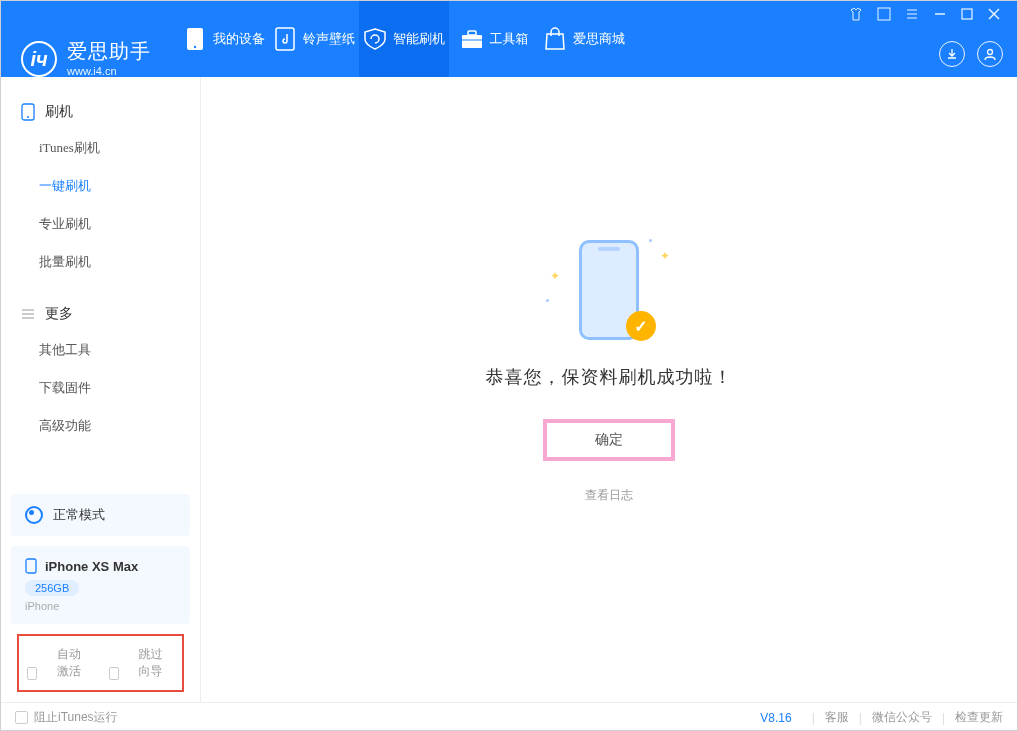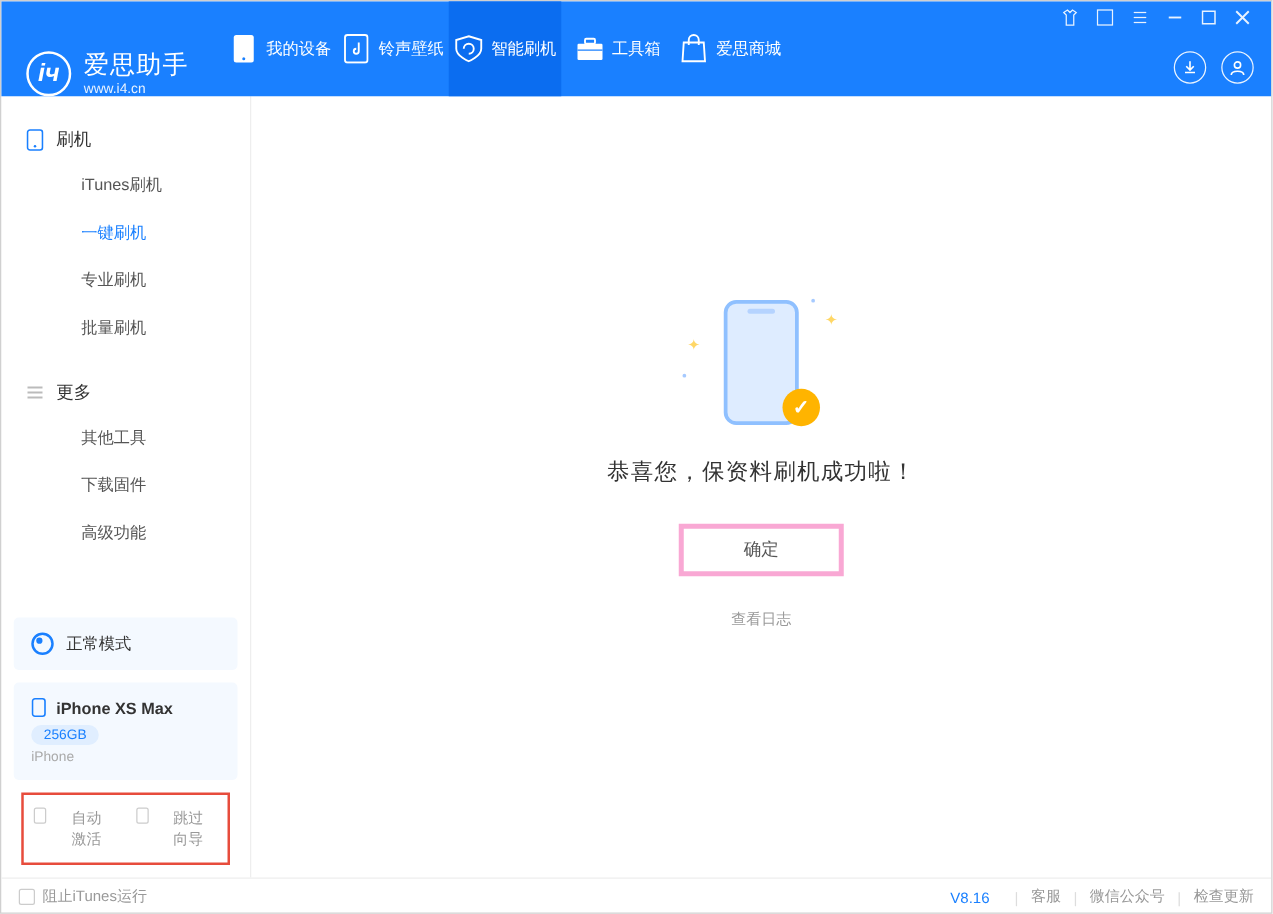--- a/index.html
+++ b/index.html
@@ -22,34 +22,34 @@
 .win-controls { display: flex; gap: 14px; align-items: center; color: #fff; font-size: 14px; justify-content: flex-end; padding-right: 6px; }
 .win-controls span { cursor: pointer; opacity: 0.9; }
 .acct-row { display: flex; gap: 12px; justify-content: flex-end; padding-right: 4px; }
 .circ-btn { width: 26px; height: 26px; border: 1.5px solid rgba(255,255,255,0.9); border-radius: 50%; display: flex; align-items: center; justify-content: center; color: #fff; cursor: pointer; }
 
 
 .body { display: flex; height: calc(731px - 76px - 30px); }
 .sidebar { width: 200px; border-right: 1px solid #eee; display: flex; flex-direction: column; }
 .sb-top { flex: 1; overflow: auto; padding-top: 18px; }
 .sb-group-hdr { display: flex; align-items: center; gap: 10px; padding: 8px 20px; color: #333; font-size: 14px; font-weight: 500; }
-.sb-sub { padding: 10px 20px 10px 64px; font-size: 13px; color: #555; cursor: pointer; }
+.sb-sub { padding: 10px 20px 10px 38px; font-size: 13px; color: #555; cursor: pointer; font-family: Liberation Serif, serif; }
 .sb-sub.active { color: #1a80ff; }
 
 .sb-bottom { padding: 0 10px 10px; }
 .mode-card, .device-card { background: #f4f9ff; border-radius: 4px; padding: 12px 14px; margin-bottom: 10px; }
 .mode-card { display: flex; align-items: center; gap: 10px; font-size: 13px; color: #333; }
 .mode-icon { width: 18px; height: 18px; border: 2px solid #1a80ff; border-radius: 50%; position: relative; }
 .mode-icon::after { content: ""; position: absolute; top: 2px; left: 2px; width: 5px; height: 5px; border-radius: 50%; background: #1a80ff; }
 .device-card .dev-row { display: flex; align-items: center; gap: 8px; font-size: 13px; font-weight: 600; color: #333; }
 .dev-badge { display: inline-block; background: #e0eeff; color: #1a80ff; font-size: 11px; padding: 2px 10px; border-radius: 10px; margin-top: 6px; }
 .dev-sub { font-size: 11px; color: #aaa; margin-top: 4px; }
 
 .chk-row { border: 2px solid #e74c3c; margin: 4px 6px 0; padding: 10px 8px; display: flex; gap: 16px; font-size: 12px; color: #999; }
-.chk { display: flex; align-items: flex-start; gap: 20px; }
+.chk { display: flex; align-items: flex-end; gap: 20px; }
 .chkbox { width: 13px; height: 13px; border: 1px solid #ccc; border-radius: 2px; }
 
 
 .main { flex: 1; display: flex; flex-direction: column; align-items: center; justify-content: center; gap: 20px; padding-bottom: 40px; }
 .illus { width: 130px; height: 110px; position: relative; display:flex; align-items:center; justify-content:center; }
 .phone { width: 60px; height: 100px; border: 3px solid #8fc0ff; border-radius: 10px; background: #deecff; position: relative; }
 .phone::before { content: ""; position: absolute; top: 4px; left: 50%; transform: translateX(-50%); width: 22px; height: 4px; background: #b5d3ff; border-radius: 2px; }
 .check-badge { position: absolute; right: 18px; bottom: 4px; width: 30px; height: 30px; background: #ffb400; border-radius: 50%; display: flex; align-items: center; justify-content: center; color: #fff; font-weight: bold; }
 .spark { position: absolute; font-size: 12px; color: #ffd766; }
 .spark.s1 { left: 6px; top: 34px; }

